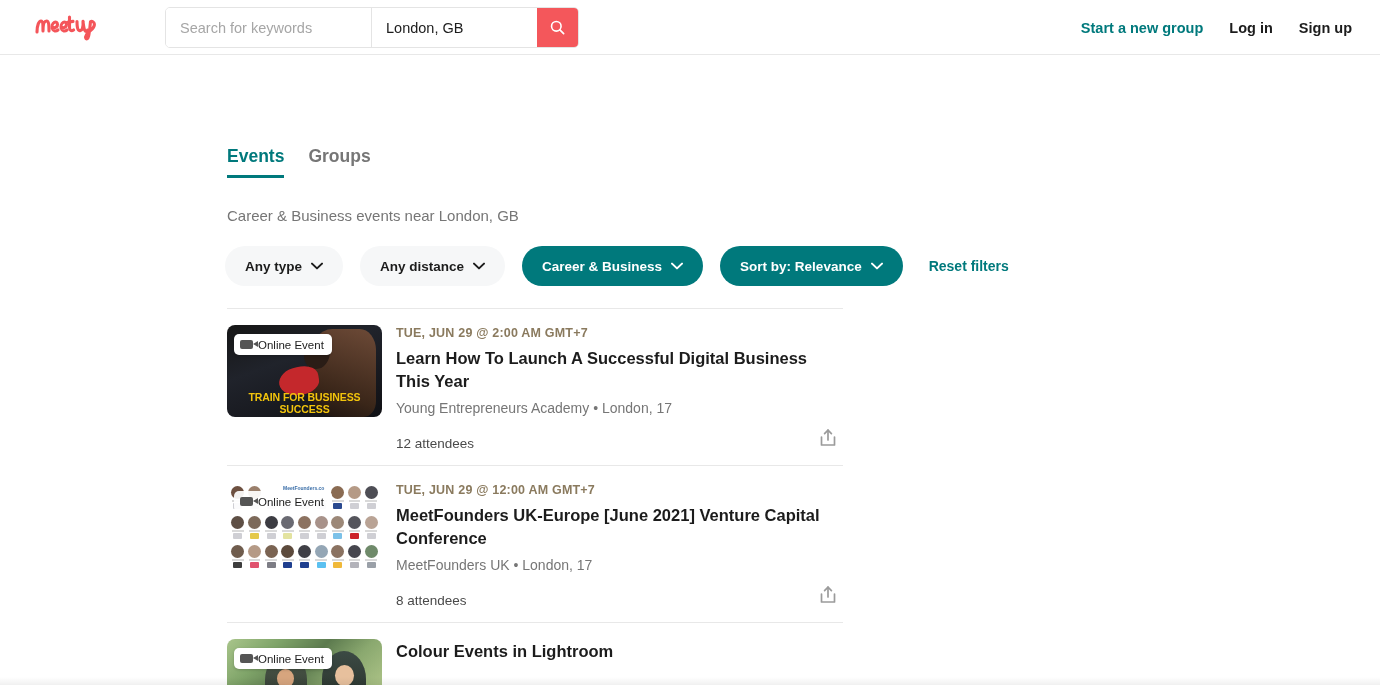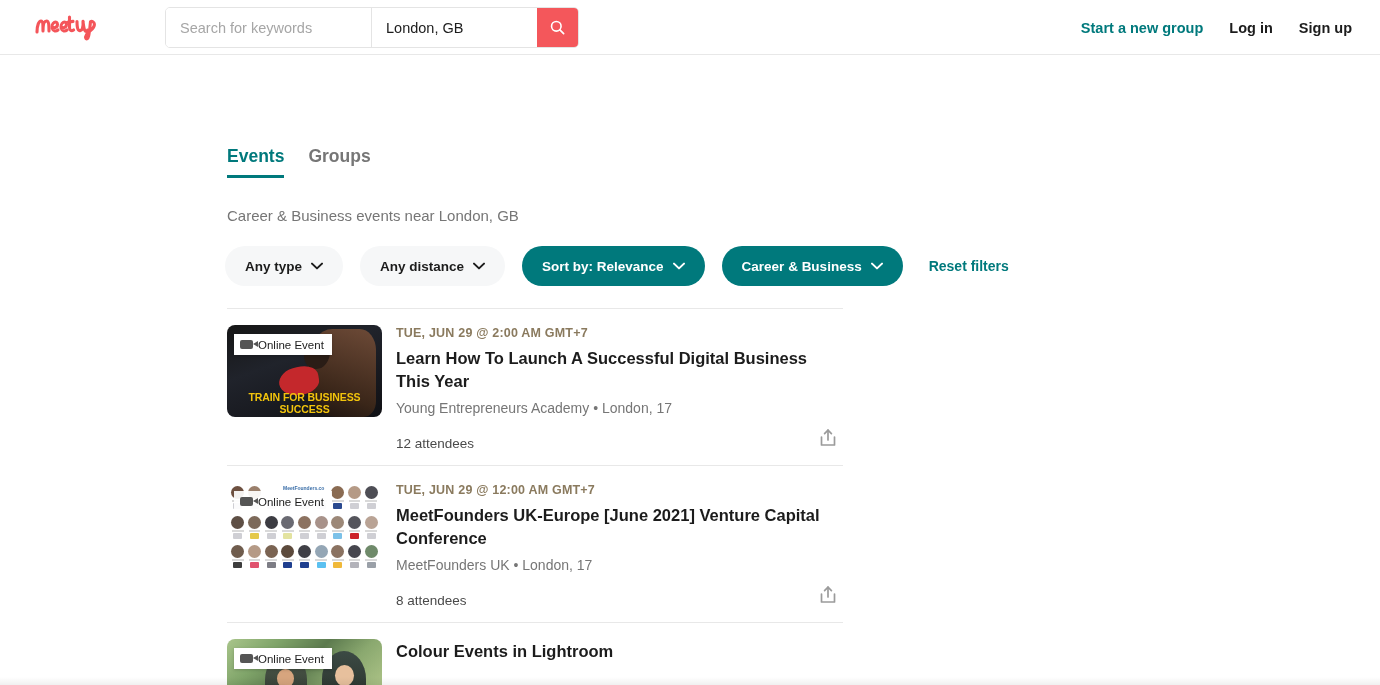--- a/index.html
+++ b/index.html
@@ -200,21 +200,21 @@
     border-radius: 8px;
     flex: 0 0 155px;
     position: relative;
     overflow: hidden;
   }
   .badge {
     position: absolute;
     left: 7px;
     top: 9px;
     background: #ffffff;
-    border-radius: 0;
+    border-radius: 5px;
     height: 21px;
     padding: 0 8px 0 6px;
     display: flex;
     align-items: center;
     gap: 5px;
     font-size: 11.5px;
     color: #1c1c1c;
     box-shadow: 0 1px 3px rgba(0,0,0,.18);
   }
   .cam {
@@ -447,28 +447,28 @@
     </button>
 
     <button class="pill plain">
       <span>Any distance</span>
       <svg class="chev" width="12" height="8" viewBox="0 0 12 8">
         <path d="M1 1.6 L6 6.4 L11 1.6" fill="none" stroke="#1c1c1c" stroke-width="2" stroke-linecap="round" stroke-linejoin="round"></path>
       </svg>
     </button>
 
     <button class="pill active">
-      <span>Sort by: Relevance</span>
+      <span>Career &amp; Business</span>
       <svg class="chev" width="12" height="8" viewBox="0 0 12 8">
         <path d="M1 1.6 L6 6.4 L11 1.6" fill="none" stroke="#ffffff" stroke-width="2" stroke-linecap="round" stroke-linejoin="round"></path>
       </svg>
     </button>
 
     <button class="pill active">
-      <span>Career &amp; Business</span>
+      <span>Sort by: Relevance</span>
       <svg class="chev" width="12" height="8" viewBox="0 0 12 8">
         <path d="M1 1.6 L6 6.4 L11 1.6" fill="none" stroke="#ffffff" stroke-width="2" stroke-linecap="round" stroke-linejoin="round"></path>
       </svg>
     </button>
 
     <span class="reset">Reset filters</span>
   </div>
 
   <div class="list">
 

